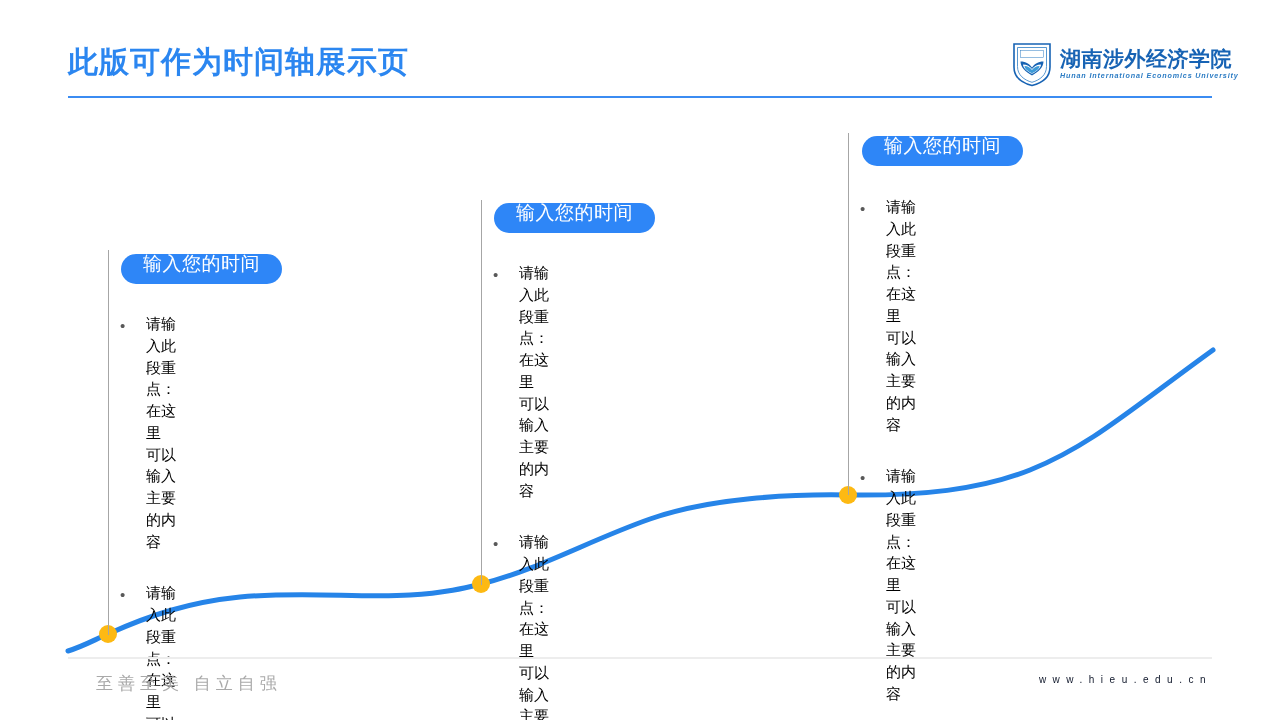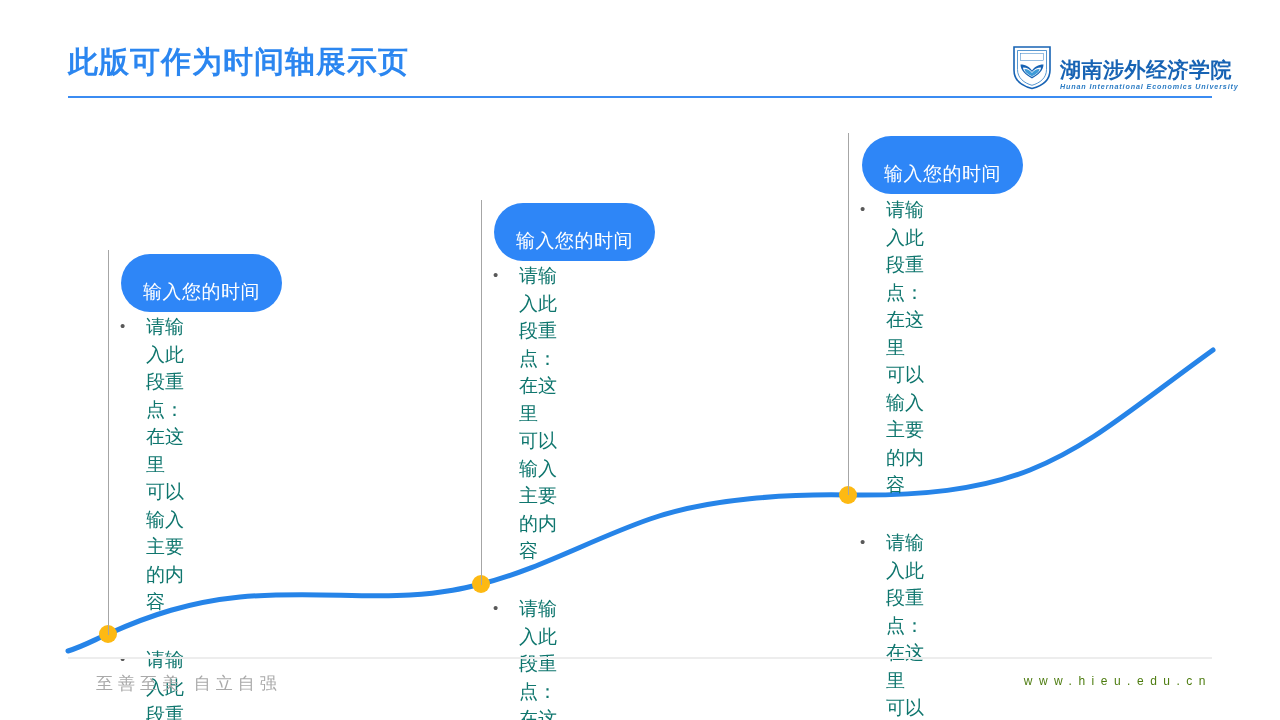--- a/index.html
+++ b/index.html
@@ -44,21 +44,21 @@
   }
 
   
   .logo {
     position: absolute;
     left: 1012px;
     top: 38px;
     width: 206px;
     height: 52px;
     display: flex;
-    align-items: flex-end;
+    align-items: center;
     gap: 8px;
   }
   .logo-emblem {
     width: 40px;
     height: 46px;
     flex: 0 0 auto;
   }
   .logo-text {
     display: flex;
     flex-direction: column;
@@ -91,21 +91,21 @@
     width: 1px;
     background: #A6A6A6;
   }
   .tl-badge {
     position: absolute;
     display: inline-block;
     background: #2E86F7;
     color: #ffffff;
     font-size: 19px;
     line-height: 1;
-    padding: 28px 22px 11px 22px;
+    padding: 0 22px 11px 22px;
     border-radius: 999px;
     white-space: nowrap;
     letter-spacing: 0.5px;
   }
   .tl-bullets {
     position: absolute;
   }
   .tl-item {
     display: flex;
     align-items: flex-start;
@@ -115,23 +115,23 @@
   .tl-dot {
     flex: 0 0 auto;
     width: 26px;
     color: #595959;
     font-size: 15px;
     line-height: 26px;
     text-align: left;
     padding-left: 2px;
   }
   .tl-text {
-    font-size: 19px;
+    font-size: 15px;
     line-height: 1.45;
-    color: #0f766e;
+    color: #000000;
     max-width: 250px;
     white-space: pre-line;
   }
 
   
   .curve-layer {
     position: absolute;
     left: 0;
     top: 0;
     width: 1280px;
@@ -155,22 +155,22 @@
     font-size: 17px;
     color: #A9A9A9;
     letter-spacing: 5px;
     white-space: nowrap;
     margin-left: 28px;
   }
   .footer-url {
     position: absolute;
     right: 68px;
     top: 674px;
-    font-size: 12px;
-    color: #4d7c0f;
+    font-size: 10px;
+    color: #0f172a;
     letter-spacing: 6.5px;
     white-space: nowrap;
     margin-left: 32px;
   }
 </style>
 </head>
 <body>
 
 <div class="slide">
 

